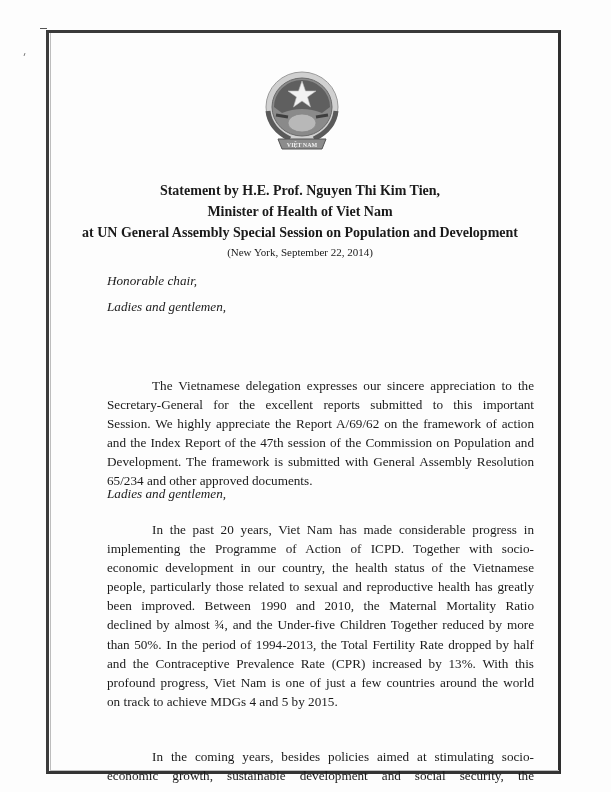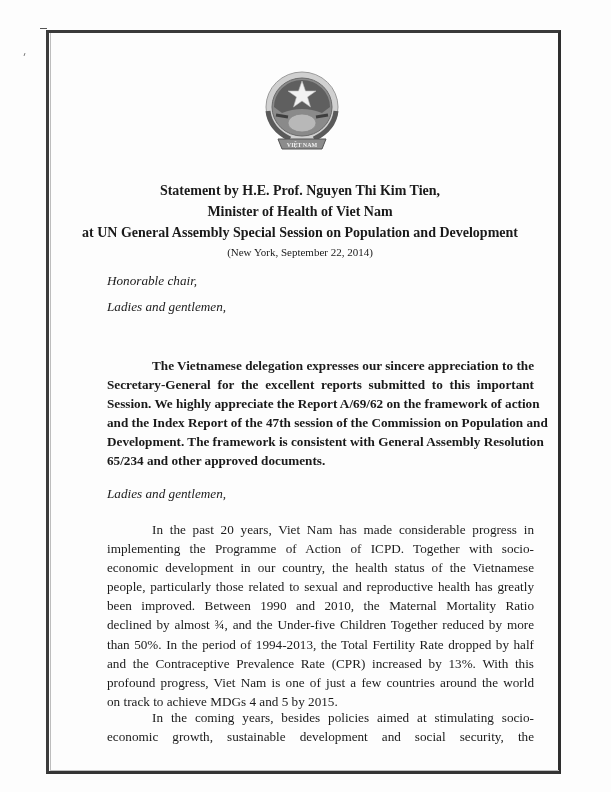--- a/index.html
+++ b/index.html
@@ -88,21 +88,21 @@
     line-height: 19.1px;
   }
   .salutation {
     top: 268px;
     font-style: italic;
     line-height: 25.5px;
   }
   .para {
     text-align: justify;
   }
-  .p1 { top: 356px; font-weight: bold; }
+  .p1 { top: 376px; }
   .ladies2 { top: 484px; font-style: italic; }
   .p2 { top: 520px; }
   .p3 { top: 708px; }
   .para span.line {
     display: block;
     text-align: justify;
     text-align-last: justify;
     height: 19.1px;
     white-space: nowrap;
   }
@@ -150,36 +150,36 @@
   <div class="content salutation">
     <div>Honorable chair,</div>
     <div>Ladies and gentlemen,</div>
   </div>
 
   <div class="content para p1">
     <span class="line" style="padding-left:45px;">The Vietnamese delegation expresses our sincere appreciation to the</span>
     <span class="line">Secretary-General for the excellent reports submitted to this important</span>
     <span class="line">Session. We highly appreciate the Report A/69/62 on the framework of action</span>
     <span class="line">and the Index Report of the 47th session of the Commission on Population and</span>
-    <span class="line">Development. The framework is consistent with General Assembly Resolution</span>
+    <span class="line">Development. The framework is submitted with General Assembly Resolution</span>
     <span class="line last">65/234 and other approved documents.</span>
   </div>
 
   <div class="content ladies2">Ladies and gentlemen,</div>
 
   <div class="content para p2">
     <span class="line" style="padding-left:45px;">In the past 20 years, Viet Nam has made considerable progress in</span>
     <span class="line">implementing the Programme of Action of ICPD. Together with socio-</span>
     <span class="line">economic development in our country, the health status of the Vietnamese</span>
     <span class="line">people, particularly those related to sexual and reproductive health has greatly</span>
     <span class="line">been improved. Between 1990 and 2010, the Maternal Mortality Ratio</span>
     <span class="line">declined by almost ¾, and the Under-five Children Together reduced by more</span>
     <span class="line">than 50%. In the period of 1994-2013, the Total Fertility Rate dropped by half</span>
     <span class="line">and the Contraceptive Prevalence Rate (CPR) increased by 13%. With this</span>
     <span class="line">profound progress, Viet Nam is one of just a few countries around the world</span>
     <span class="line last">on track to achieve MDGs 4 and 5 by 2015.</span>
   </div>
 
   <div class="content para p3">
-    <span class="line" style="padding-left:45px;">In the coming years, besides policies aimed at stimulating socio-</span>
+    <span class="line" style="padding-left:45px;margin-top:39px;">In the coming years, besides policies aimed at stimulating socio-</span>
     <span class="line">economic growth, sustainable development and social security, the</span>
   </div>
 </div>
 
 </body></html>

